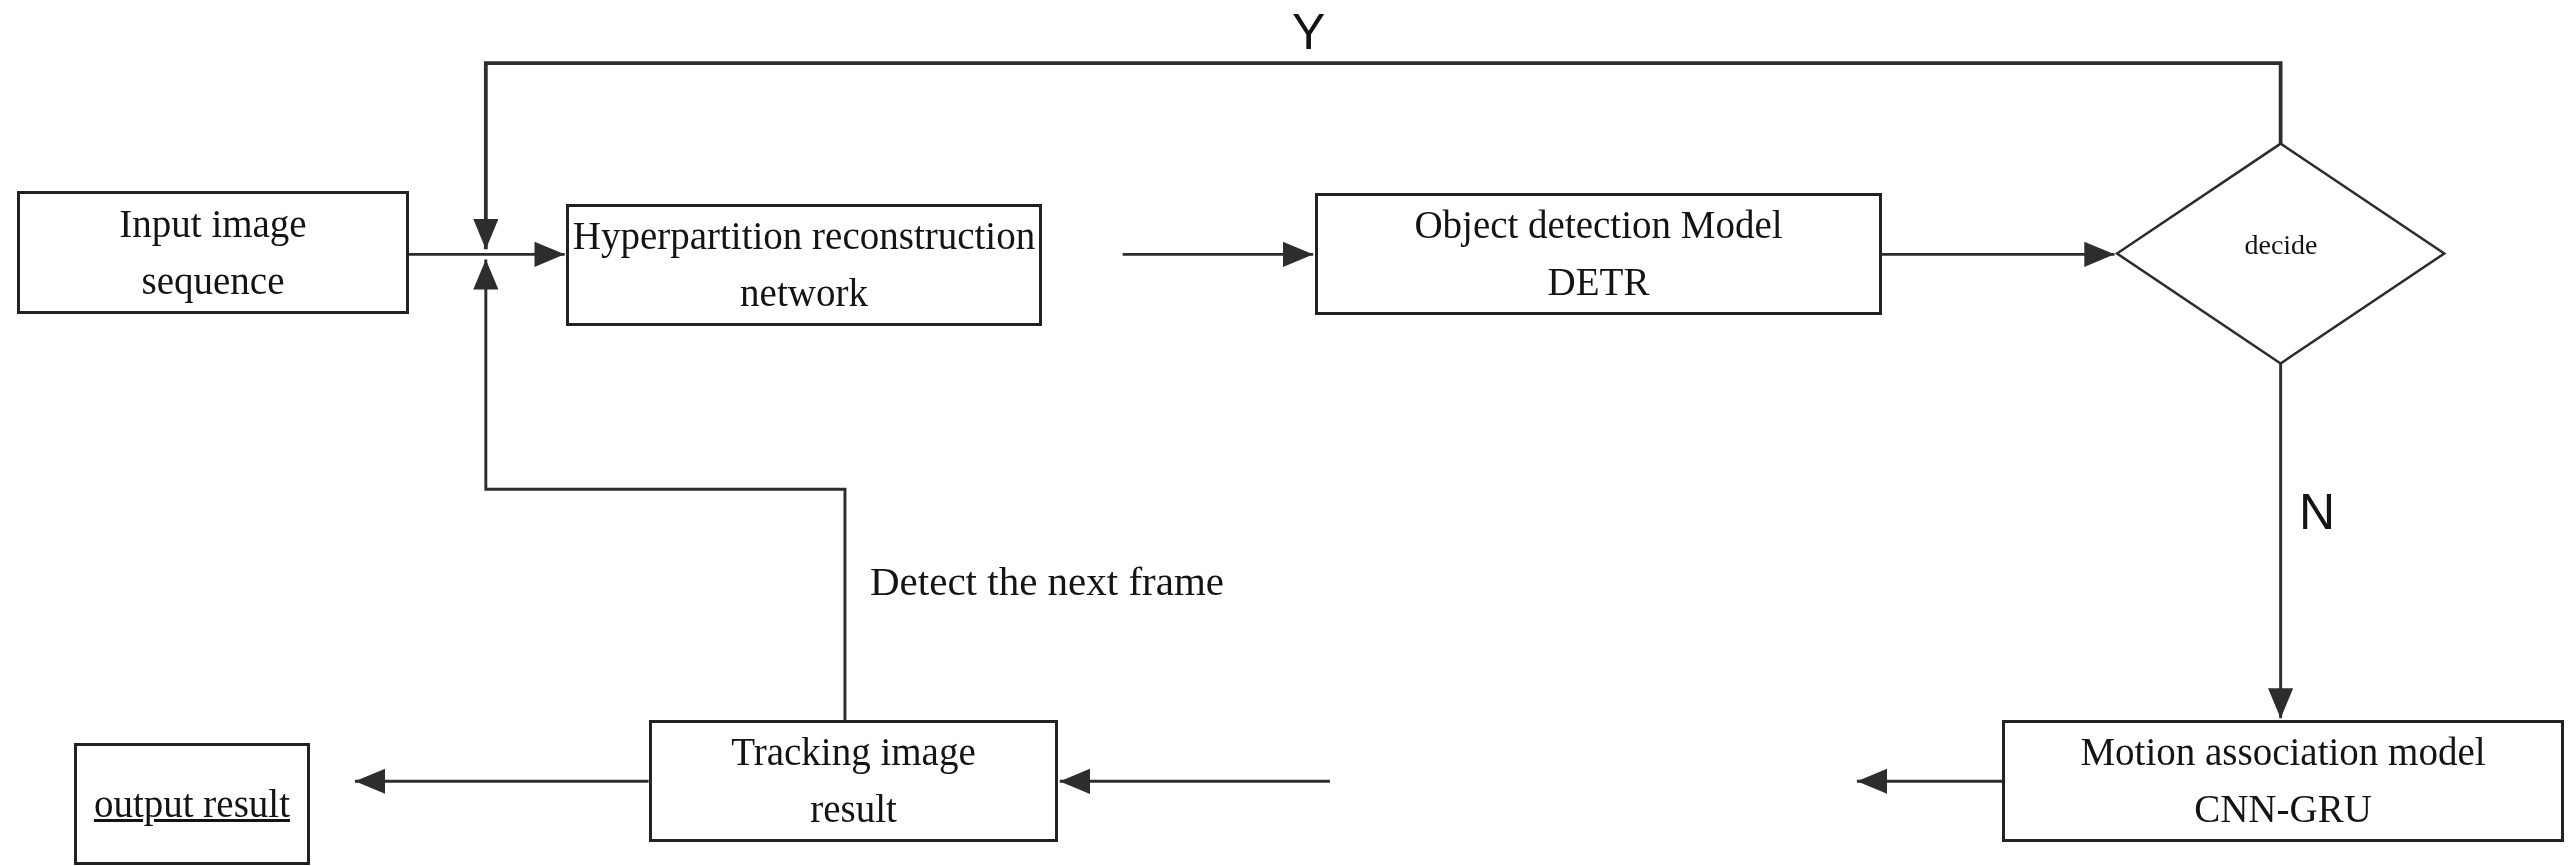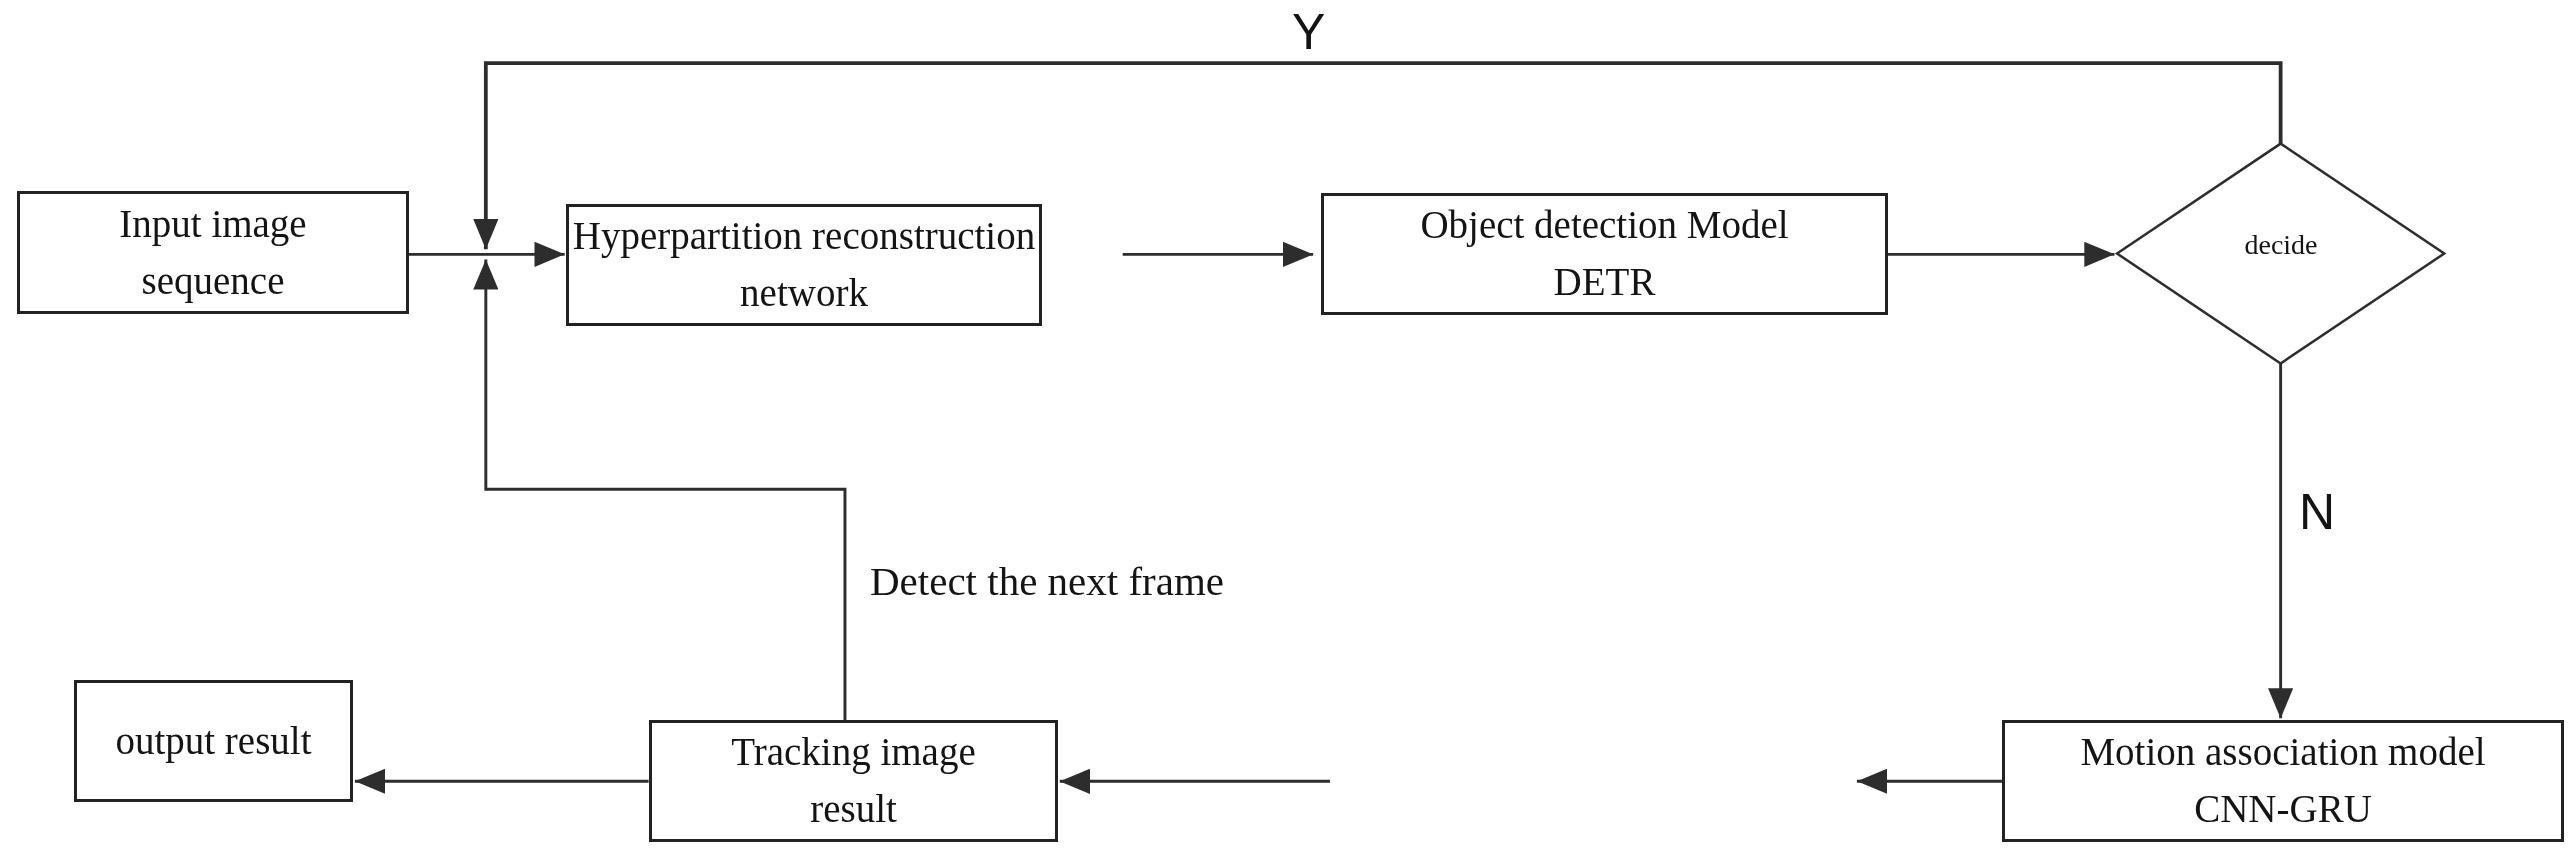--- a/index.html
+++ b/index.html
@@ -89,39 +89,39 @@
   <div class="node" style="left:17px;top:191px;width:392px;height:123px;">
     <span>Input image</span>
     <span>sequence</span>
   </div>
 
   <div class="node" style="left:566px;top:204px;width:476px;height:122px;">
     <span>Hyperpartition reconstruction</span>
     <span>network</span>
   </div>
 
-  <div class="node" style="left:1315px;top:193px;width:567px;height:122px;margin-left:6px;">
+  <div class="node" style="left:1315px;top:193px;width:567px;height:122px;">
     <span>Object detection Model</span>
     <span>DETR</span>
   </div>
 
   <div class="decide-label">decide</div>
 
   <div class="node" style="left:2002px;top:720px;width:562px;height:122px;">
     <span>Motion association model</span>
     <span>CNN-GRU</span>
   </div>
 
 
   <div class="node" style="left:649px;top:720px;width:409px;height:122px;">
     <span>Tracking image</span>
     <span>result</span>
   </div>
 
-  <div class="node" style="left:74px;top:680px;width:279px;height:122px;">
+  <div class="node" style="left:74px;top:743px;width:236px;height:122px;text-decoration:underline;">
     <span>output result</span>
   </div>
 
   <div class="floating-label yn" style="left:1292px;top:6.7px;">Y</div>
 
   <div class="floating-label yn" style="left:2299px;top:487px;">N</div>
 
   <div class="floating-label detect" style="left:870px;top:561px;">Detect the next frame</div>
 
 </div>

